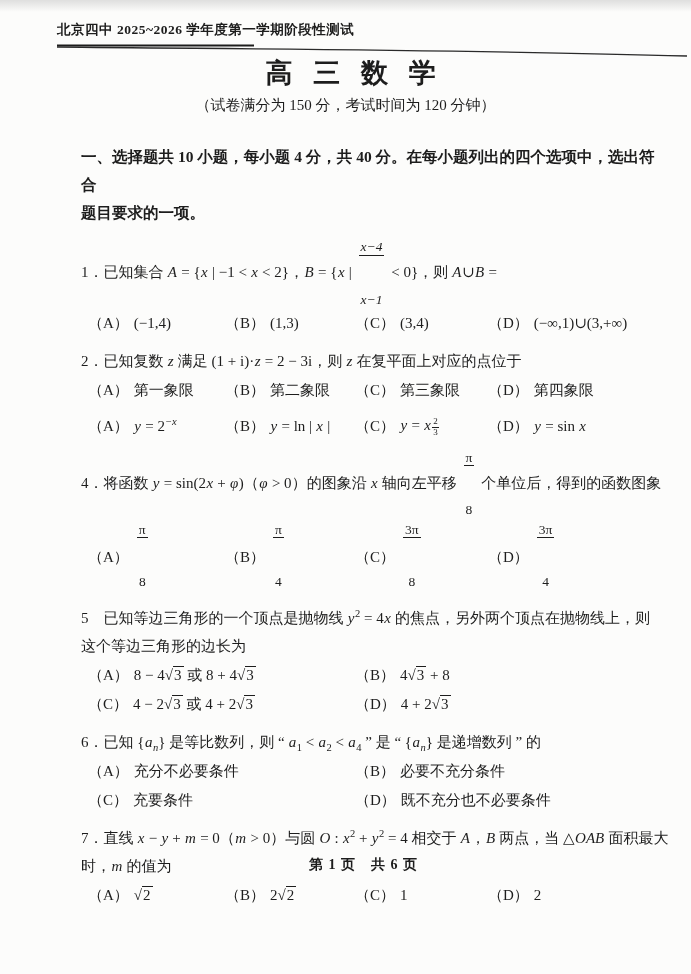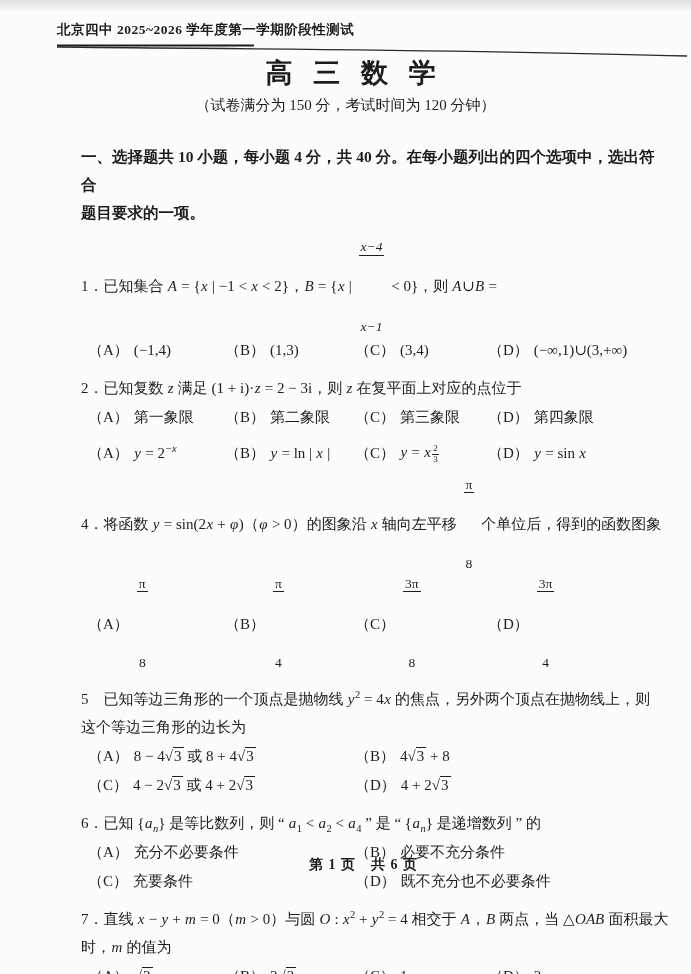--- a/index.html
+++ b/index.html
@@ -37,21 +37,20 @@
   .t-c{font-style:normal;}
   .t-m{font-style:italic;padding:0 .5px;}
   .t-r{font-style:normal;}
   .t-sup,.t-supi{vertical-align:super;font-size:10.5px;line-height:1;}
   .t-sub,.t-subi{vertical-align:sub;font-size:10.5px;line-height:1;}
   .t-supi,.t-subi{font-style:italic;}
   .frac{
     display:inline-flex;flex-direction:column;vertical-align:middle;
     text-align:center;margin:0 3px;font-size:13.5px;line-height:1.15;
     transform:translateY(-1px);
-    gap:27px;
   }
   .frac.it{font-style:italic;}
   .frac .num{border-bottom:1.3px solid #1d1d1d;padding:0 2px;}
   .frac .den{padding:0 2px;margin-top:36px;}
   .supfrac{
     display:inline-flex;flex-direction:column;text-align:center;
     vertical-align:super;font-size:9px;line-height:1.1;margin-left:1px;
   }
   .supfrac .num{border-bottom:1px solid #1d1d1d;padding:0 1px;}
   .sqrt{white-space:nowrap;font-style:normal;}

